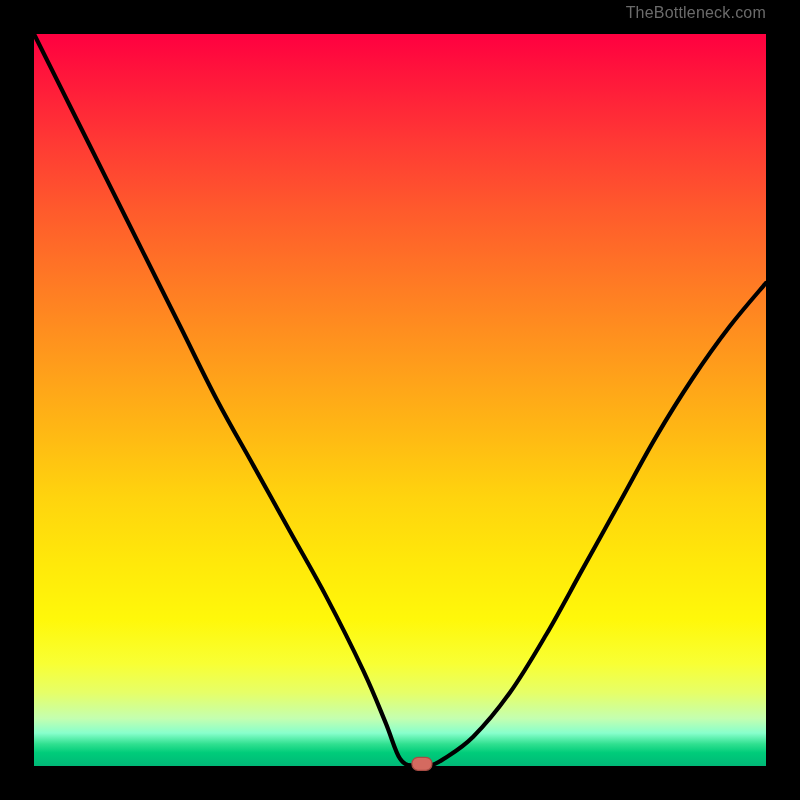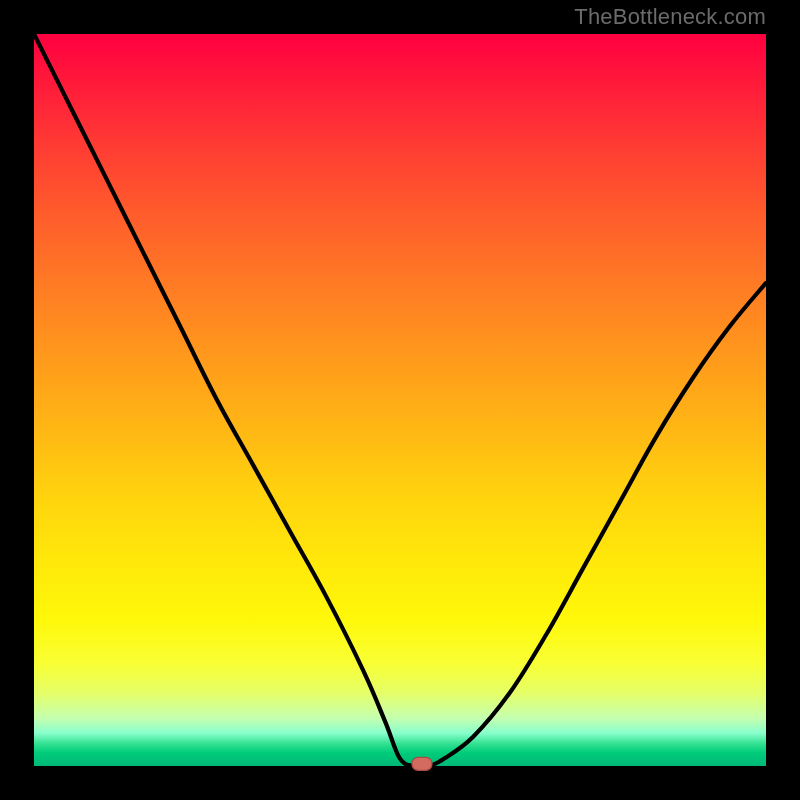--- a/index.html
+++ b/index.html
@@ -49,21 +49,21 @@
     top: 0;
     width: 732px;
     height: 732px;
     overflow: visible;
   }
   .watermark {
     position: absolute;
     top: 4px;
     right: 34px;
     color: #6b6b6b;
-    font-size: 22px;
+    font-size: 16px;
     font-weight: 500;
     letter-spacing: 0.2px;
     user-select: none;
   }
 </style>
 </head>
 <body>
 
 <div class="frame">
 

